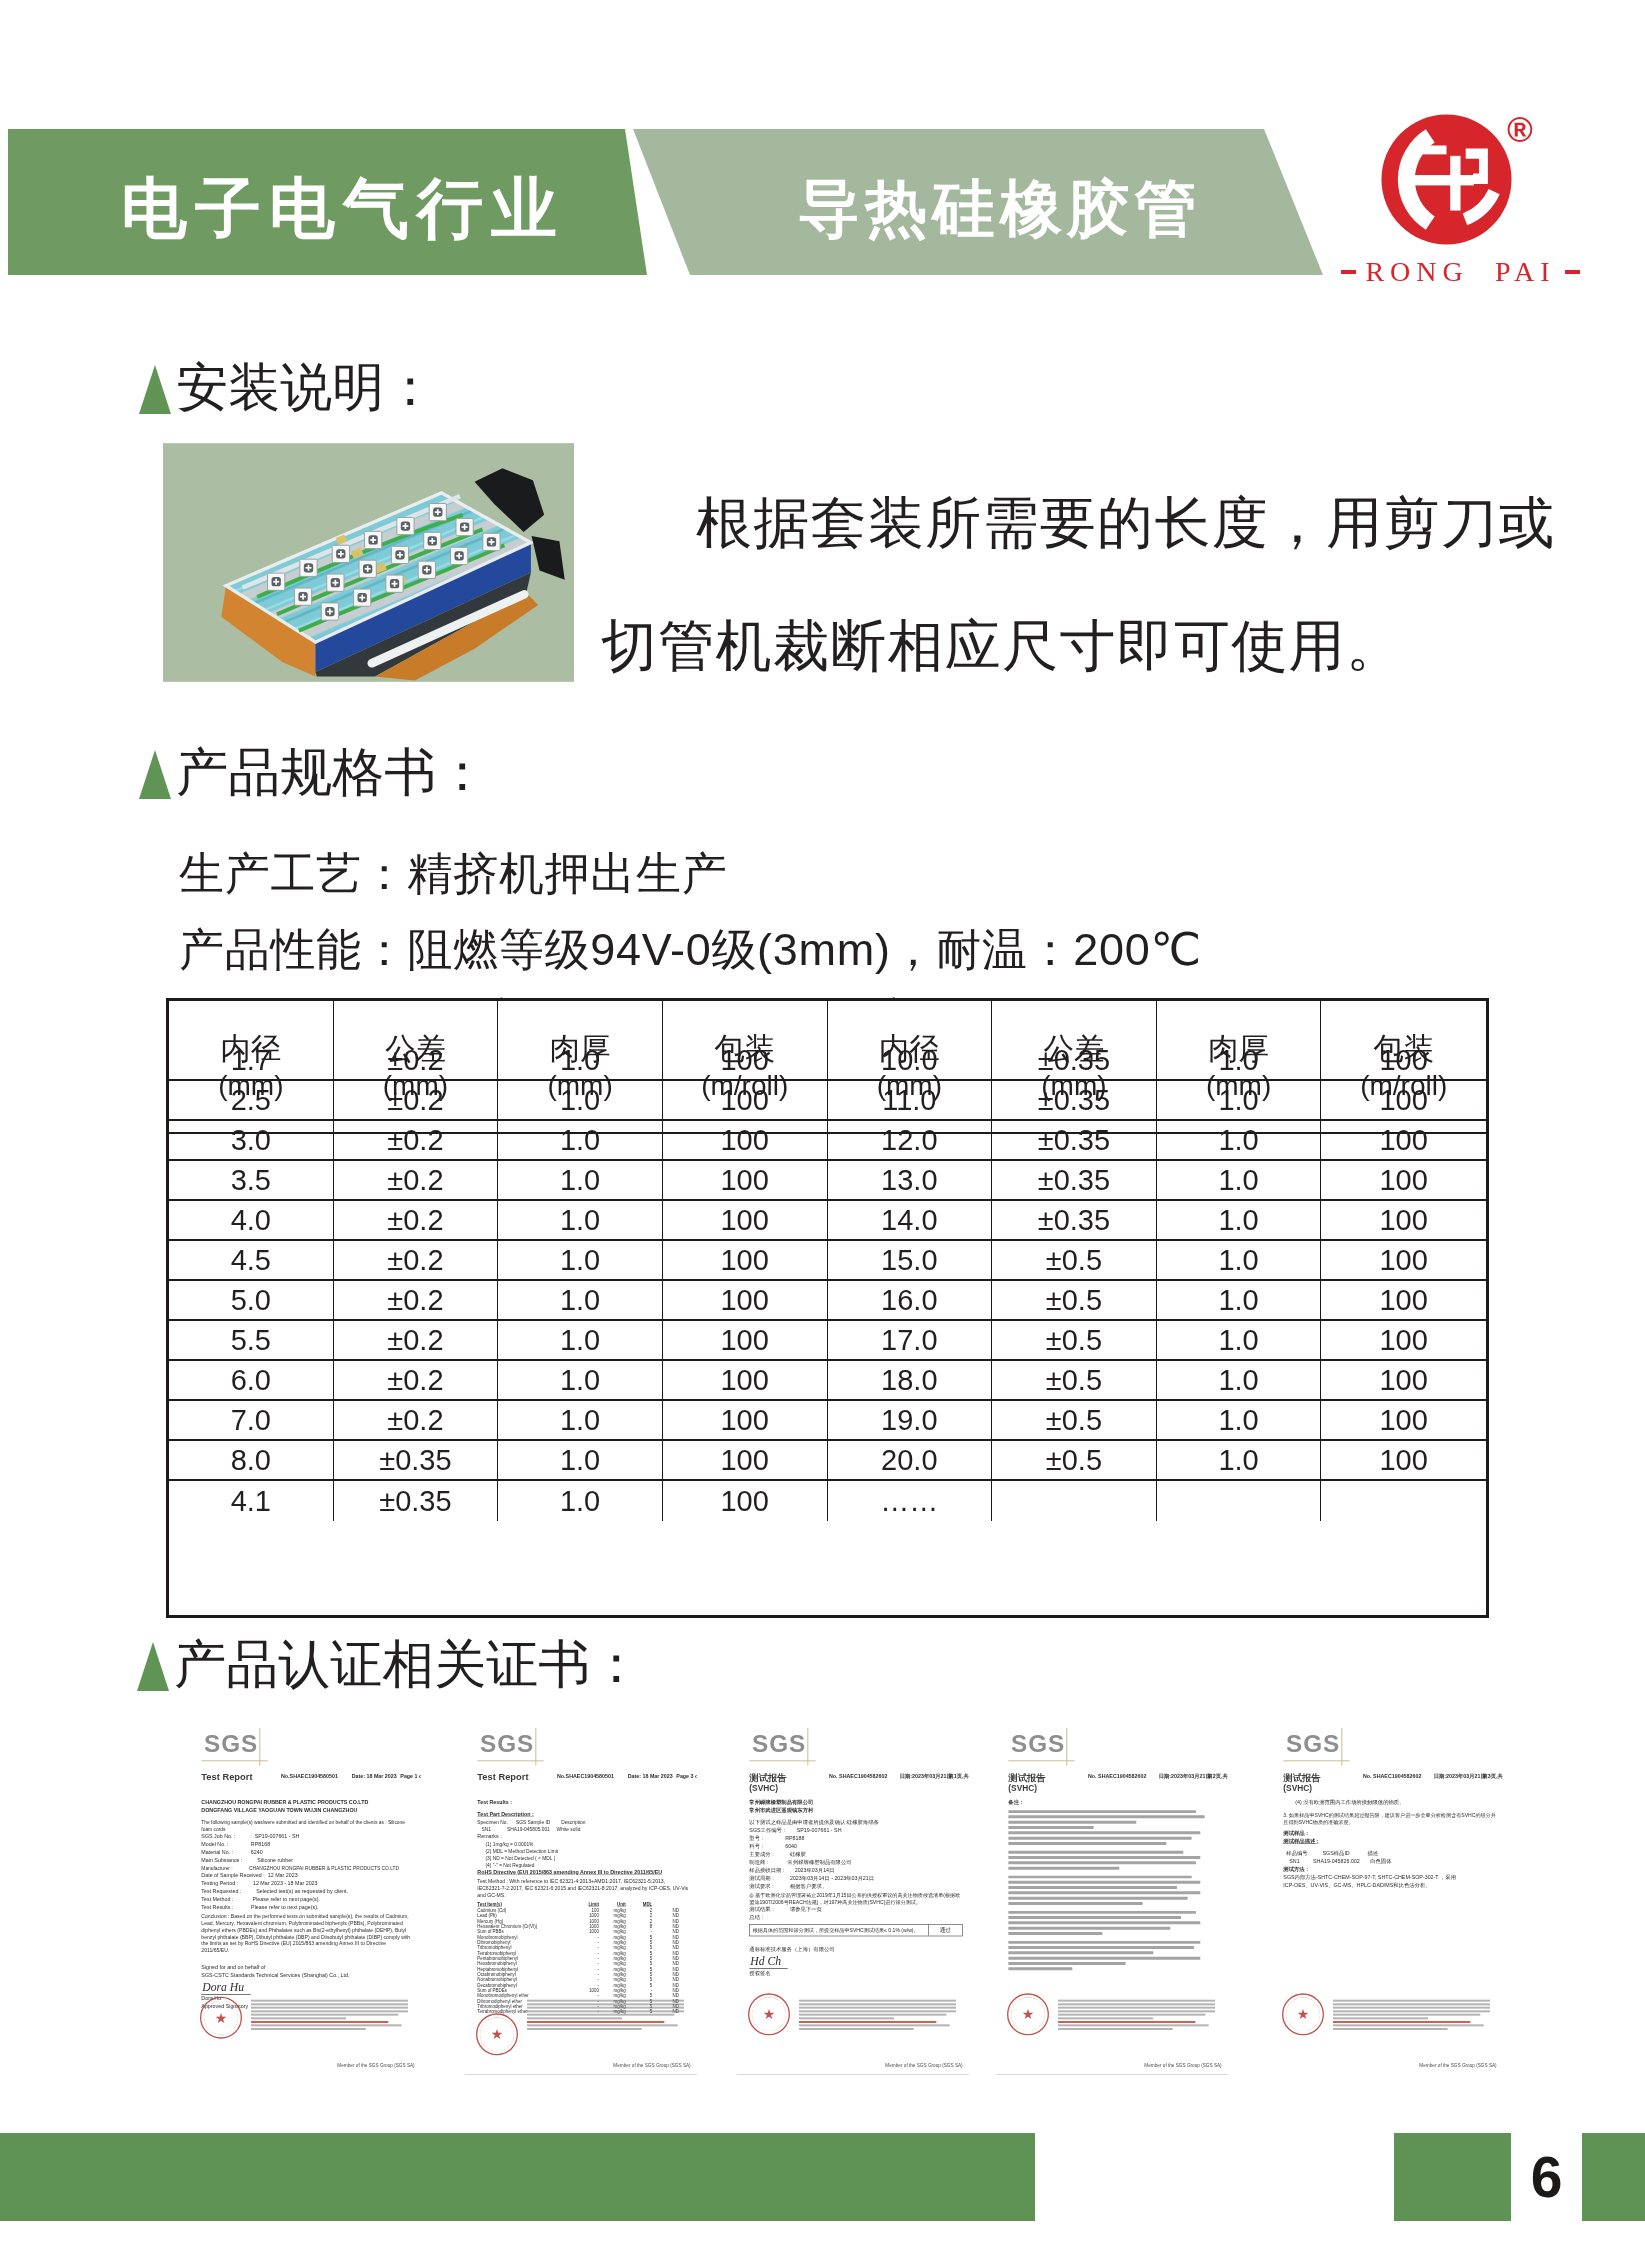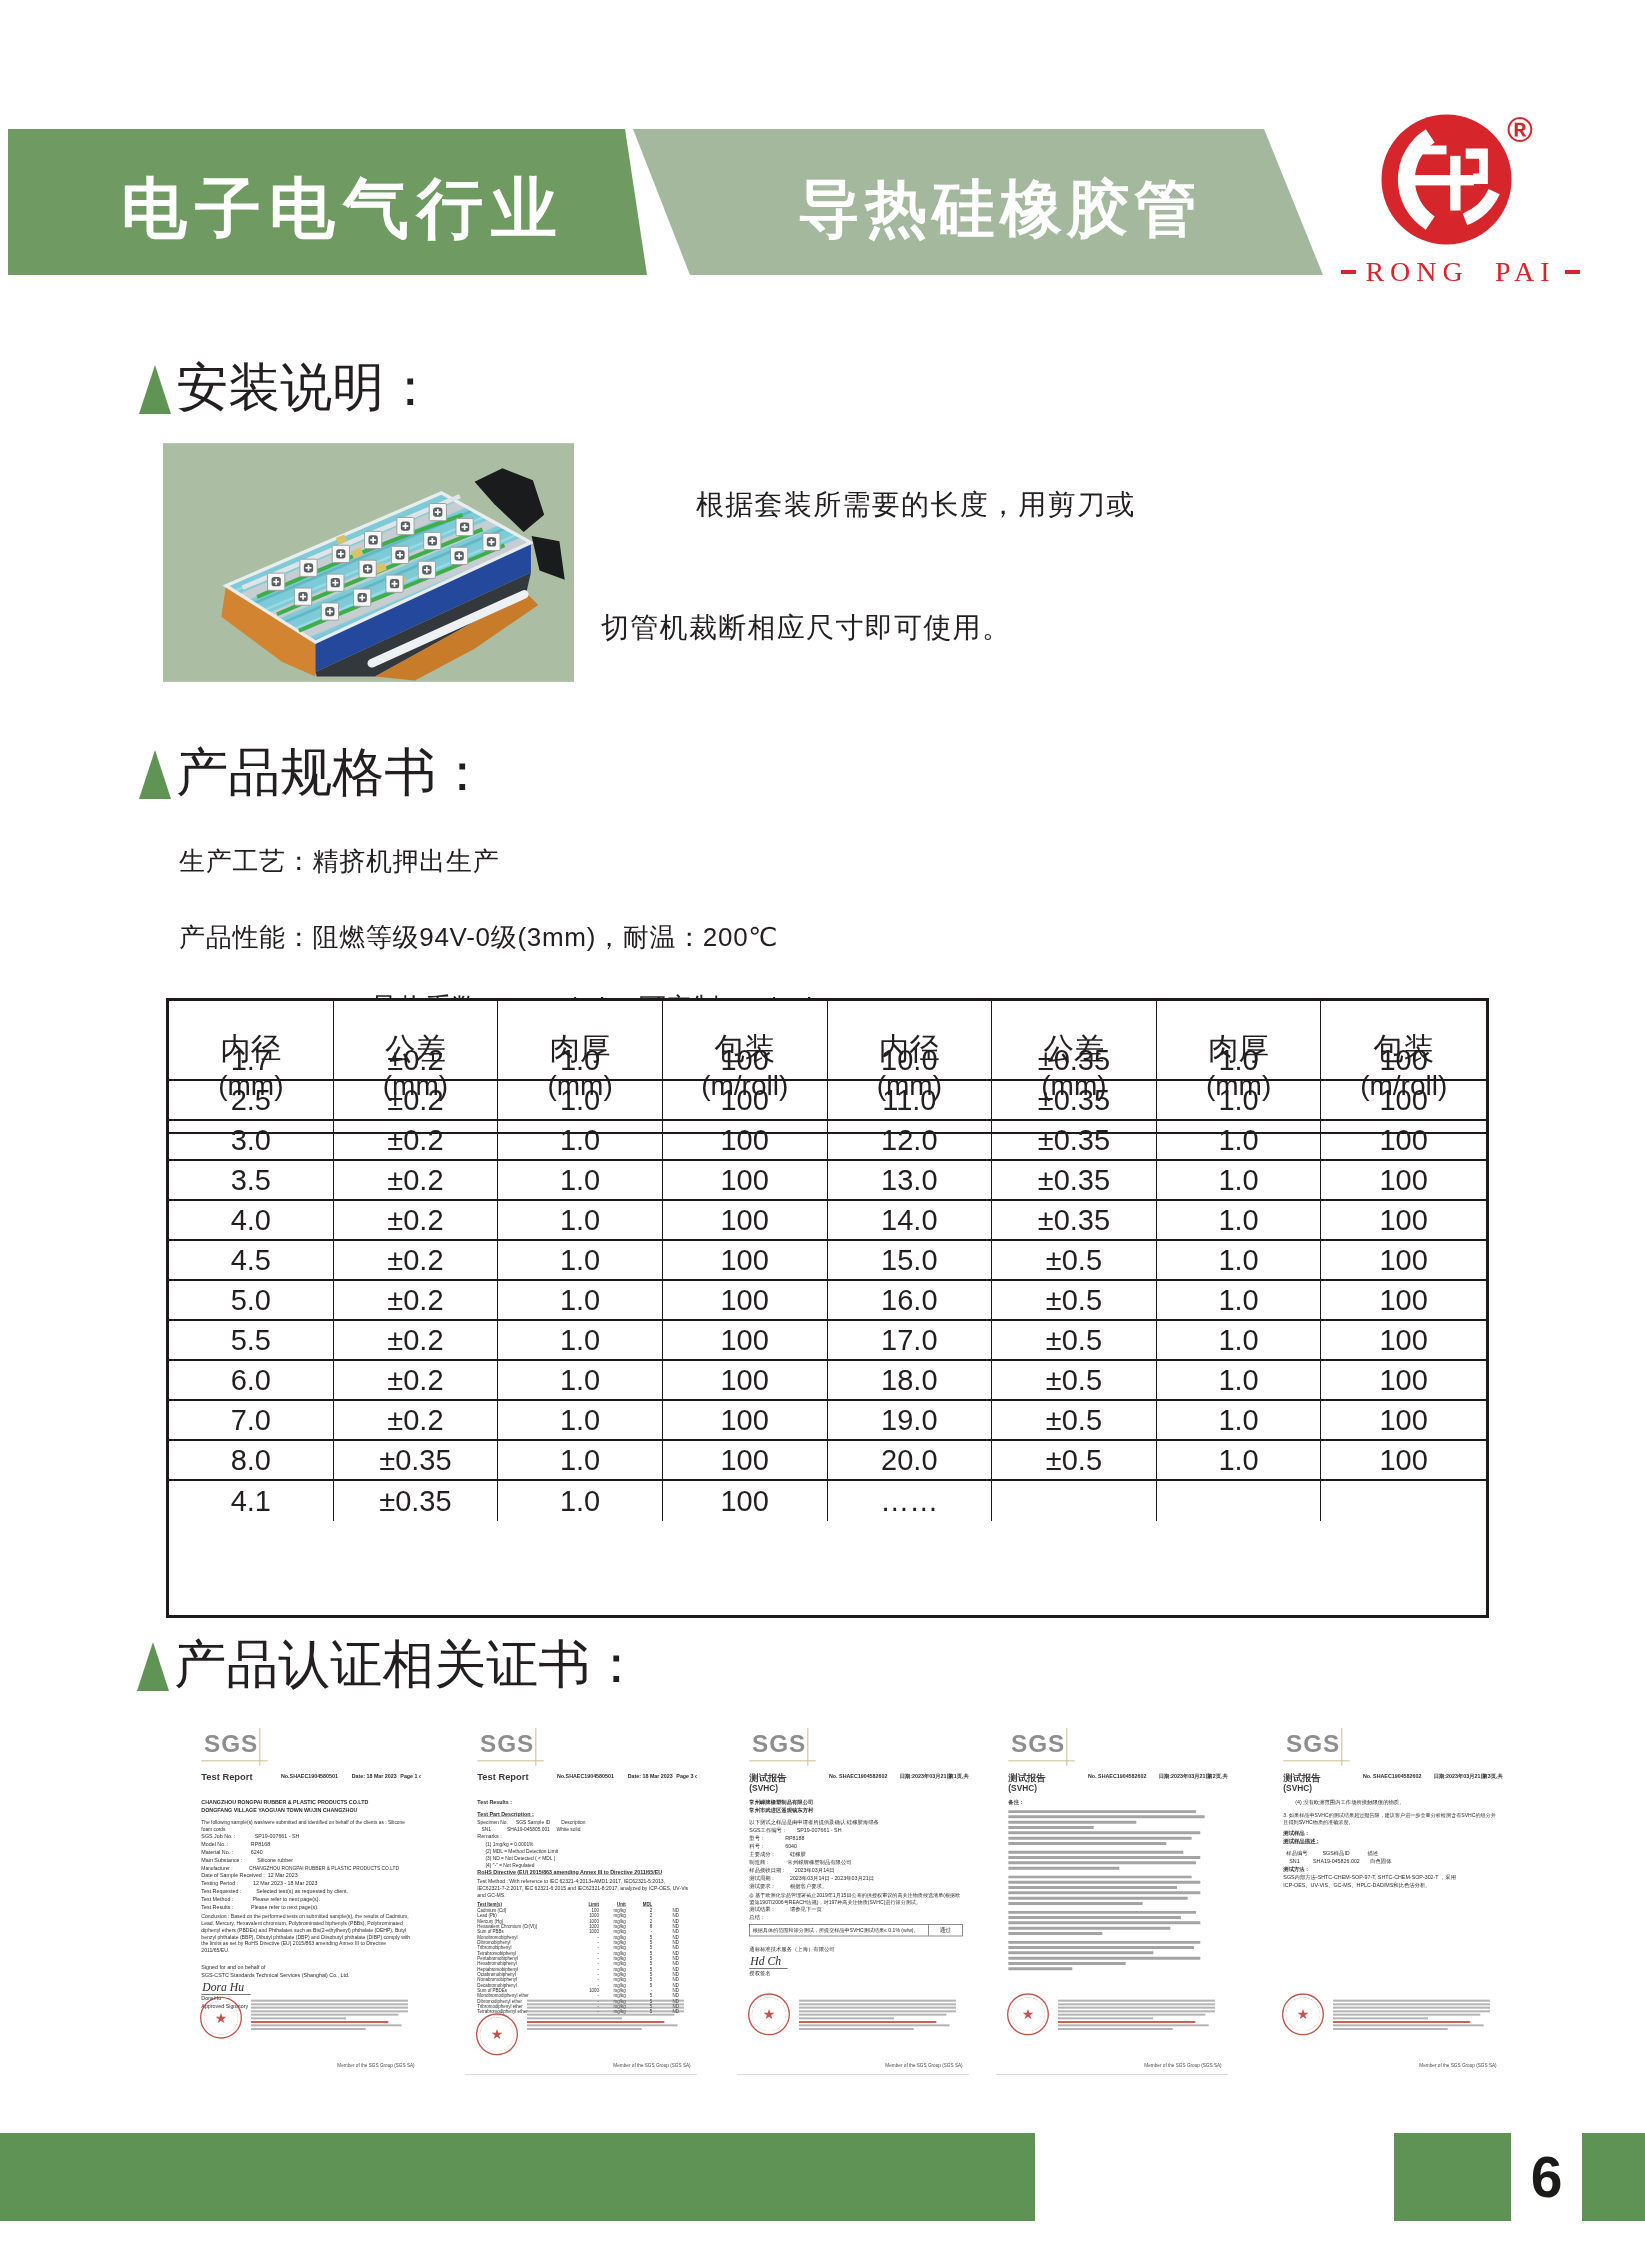--- a/index.html
+++ b/index.html
@@ -27,26 +27,26 @@
   .sec-heading{position:absolute;display:flex;align-items:flex-start;}
   .tri{width:0;height:0;border-left:16px solid transparent;border-right:16px solid transparent;
        border-bottom:49px solid #5f9454;margin-top:8px;}
   .sec-title{margin-left:5.3px;font-size:52px;font-weight:500;line-height:60px;color:#231f20;white-space:nowrap;}
   #h-install{left:139px;top:357px;}
   #h-spec{left:139px;top:742px;}
   #h-cert{left:137px;top:1634px;}
 
   
   .battery-img{position:absolute;left:163px;top:443px;width:411px;height:239px;}
-  .para{position:absolute;font-size:28px;letter-spacing:1.3px;white-space:nowrap;color:#231f20;}
+  .para{position:absolute;font-size:56px;letter-spacing:1.3px;white-space:nowrap;color:#231f20;}
   #para1{left:696px;top:486px;}
   #para2{left:601px;top:609px;}
 
   
-  .specline{position:absolute;font-size:26px;letter-spacing:0.7px;white-space:nowrap;color:#231f20;}
+  .specline{position:absolute;font-size:45px;letter-spacing:0.7px;white-space:nowrap;color:#231f20;}
   #spec1{left:179px;top:844px;}
   #spec2{left:179px;top:920px;}
   #spec3{left:372px;top:990px;}
 
   
   #spec-table{position:absolute;left:166px;top:998px;width:1323px;height:620px;
               border:3.3px solid #1d1a19;box-sizing:border-box;display:grid;
               grid-template-columns:repeat(8,1fr);grid-auto-rows:40px;background:#fff;}
   .th-cell,.td-cell{display:flex;align-items:center;justify-content:center;
               border-right:1.3px solid #1d1a19;border-bottom:2px solid #1d1a19;box-sizing:border-box;}

